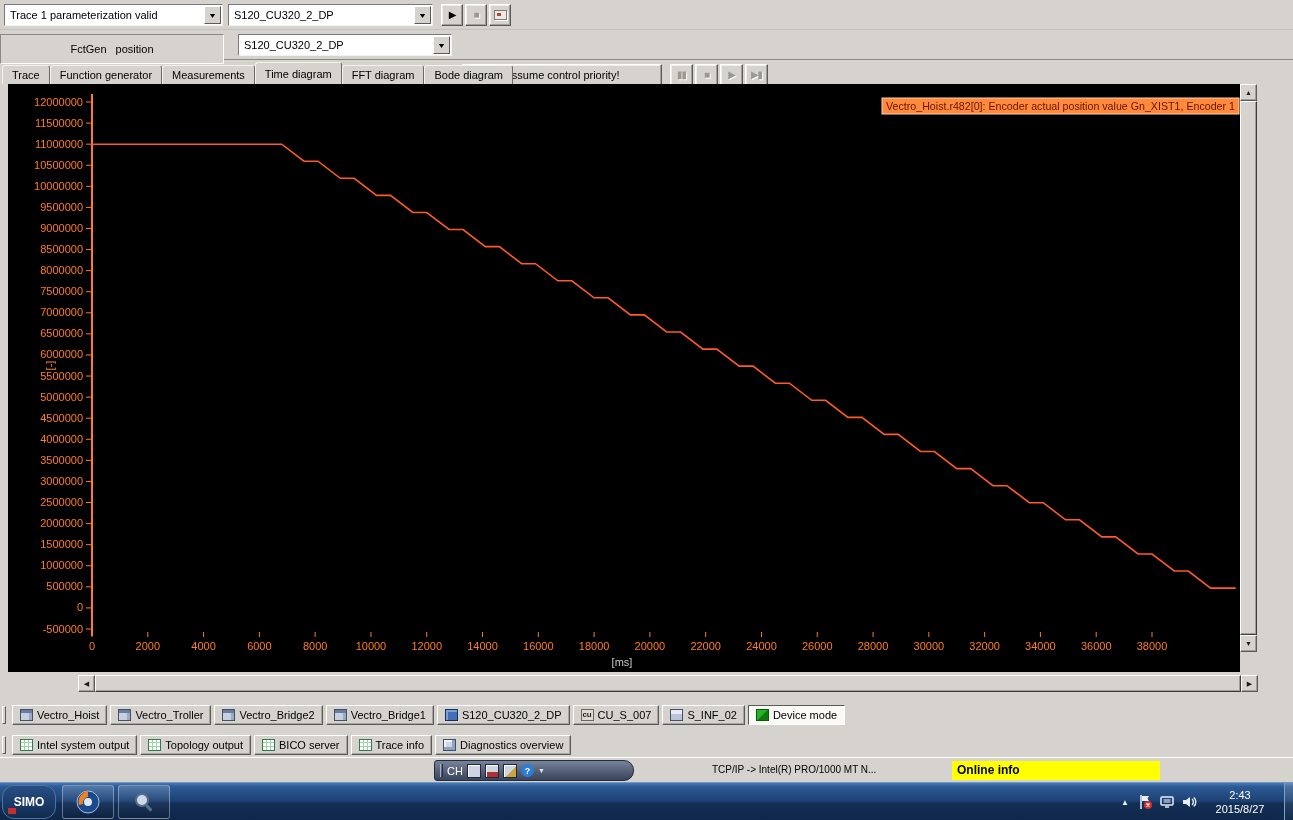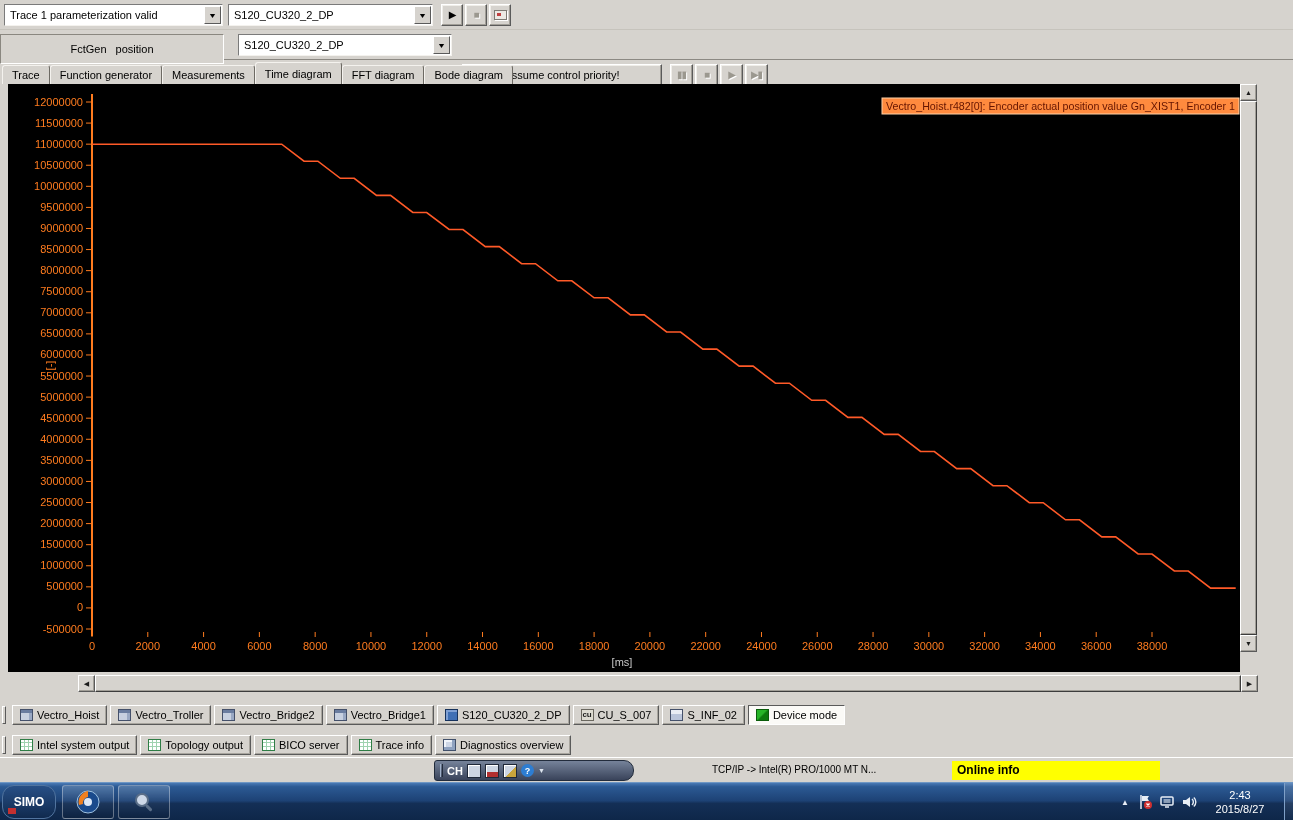--- a/index.html
+++ b/index.html
@@ -52,21 +52,21 @@
   .control-unit-icon{background:#dedcd2;border:1px solid #6a675f;color:#222;font-weight:bold}
   .infeed-icon{background:linear-gradient(#e8ecf4 40%,#b9c4da 40%);border:1px solid #44506a}
   .trace-icon{background:linear-gradient(135deg,#27b427 45%,#0d7a0d 55%);border:1px solid #0a5c0a}
   .table-icon{background:#fff;border:1px solid #2f7d46;background-image:linear-gradient(#9fd2af 1px,transparent 1px),linear-gradient(90deg,#9fd2af 1px,transparent 1px);background-size:4px 4px;background-position:-1px 2px}
   .diagnostics-icon{background:#cdd6e6;border:1px solid #41506a;box-shadow:inset -3px -3px 0 #8fa2c0,inset 2px 2px 0 #f0f4fa}
 
   
   .statusrow{position:absolute;top:757px;left:0;width:1293px;height:25px;background:#d6d3ce;border-top:1px solid #fff}
   .imebar{position:absolute;left:434px;top:2px;width:200px;height:21px;background:linear-gradient(#76839a,#39435a);border:1px solid #222c3c;border-radius:3px 10px 10px 3px;display:flex;align-items:center;gap:4px;padding:0 7px 0 5px;color:#fff}
   .ime-grip{width:3px;height:13px;border-left:1px solid #9fb0c8;border-right:1px solid #222c3c}
-  .ime-lang{font-weight:bold;font-size:11px;color:#fff}
+  .ime-lang{font-weight:normal;font-size:11px;color:#fff}
   .ime-ico{width:14px;height:14px;background:#cdd5e2;border:1px solid #1f2838;box-shadow:inset 1px 1px 0 #fff}
   .ime-ico.im{background:linear-gradient(#cdd5e2 60%,#b23030 60%)}
   .ime-ico.pen{background:linear-gradient(135deg,#cdd5e2 55%,#caa53c 55%)}
   .ime-help{width:13px;height:13px;border-radius:50%;background:#2d7dd2;color:#fff;font-size:9px;font-weight:bold;display:flex;align-items:center;justify-content:center}
   .ime-opt{font-size:7px;color:#dfe6f0}
   .conn-text{position:absolute;left:712px;top:6px;font-size:10px;white-space:nowrap}
   .online-box{position:absolute;left:952px;top:3px;width:208px;height:19px;background:#ffff00;font-weight:bold;font-size:12px;padding:2px 5px;white-space:nowrap}
 
   
   .taskbar{position:absolute;top:782px;left:0;width:1293px;height:38px;background:linear-gradient(#4a7ab5 0%,#2c5a94 10%,#1d4275 48%,#142f56 55%,#0e2749 100%);border-top:1px solid #6f97c4}

